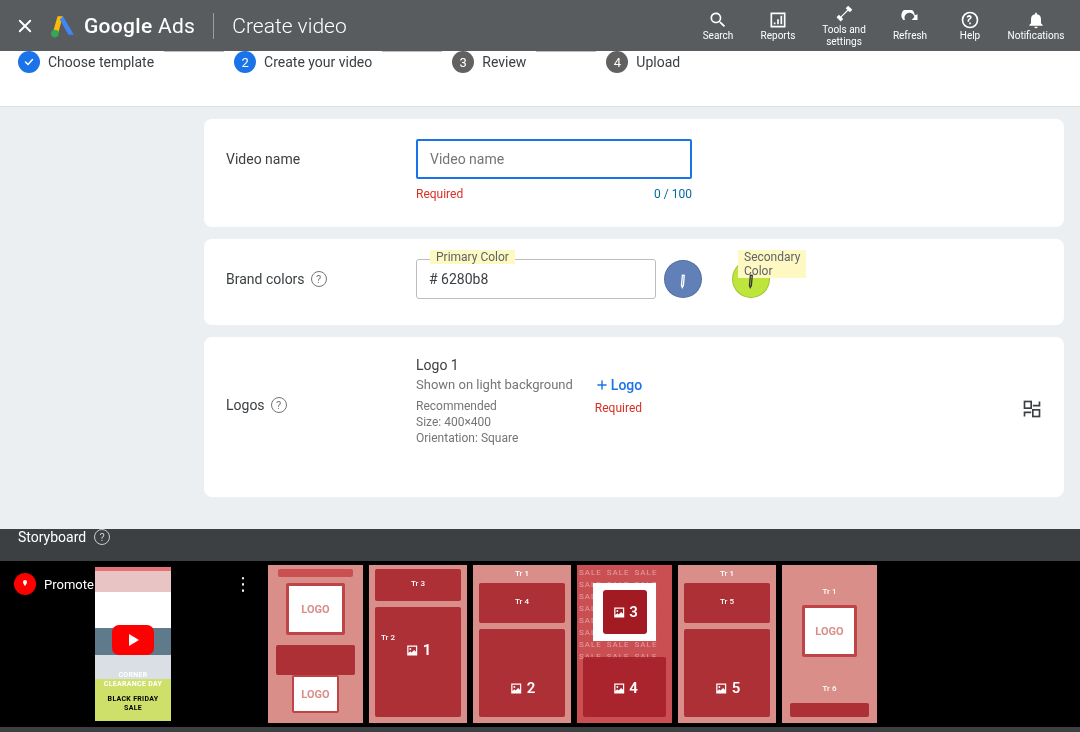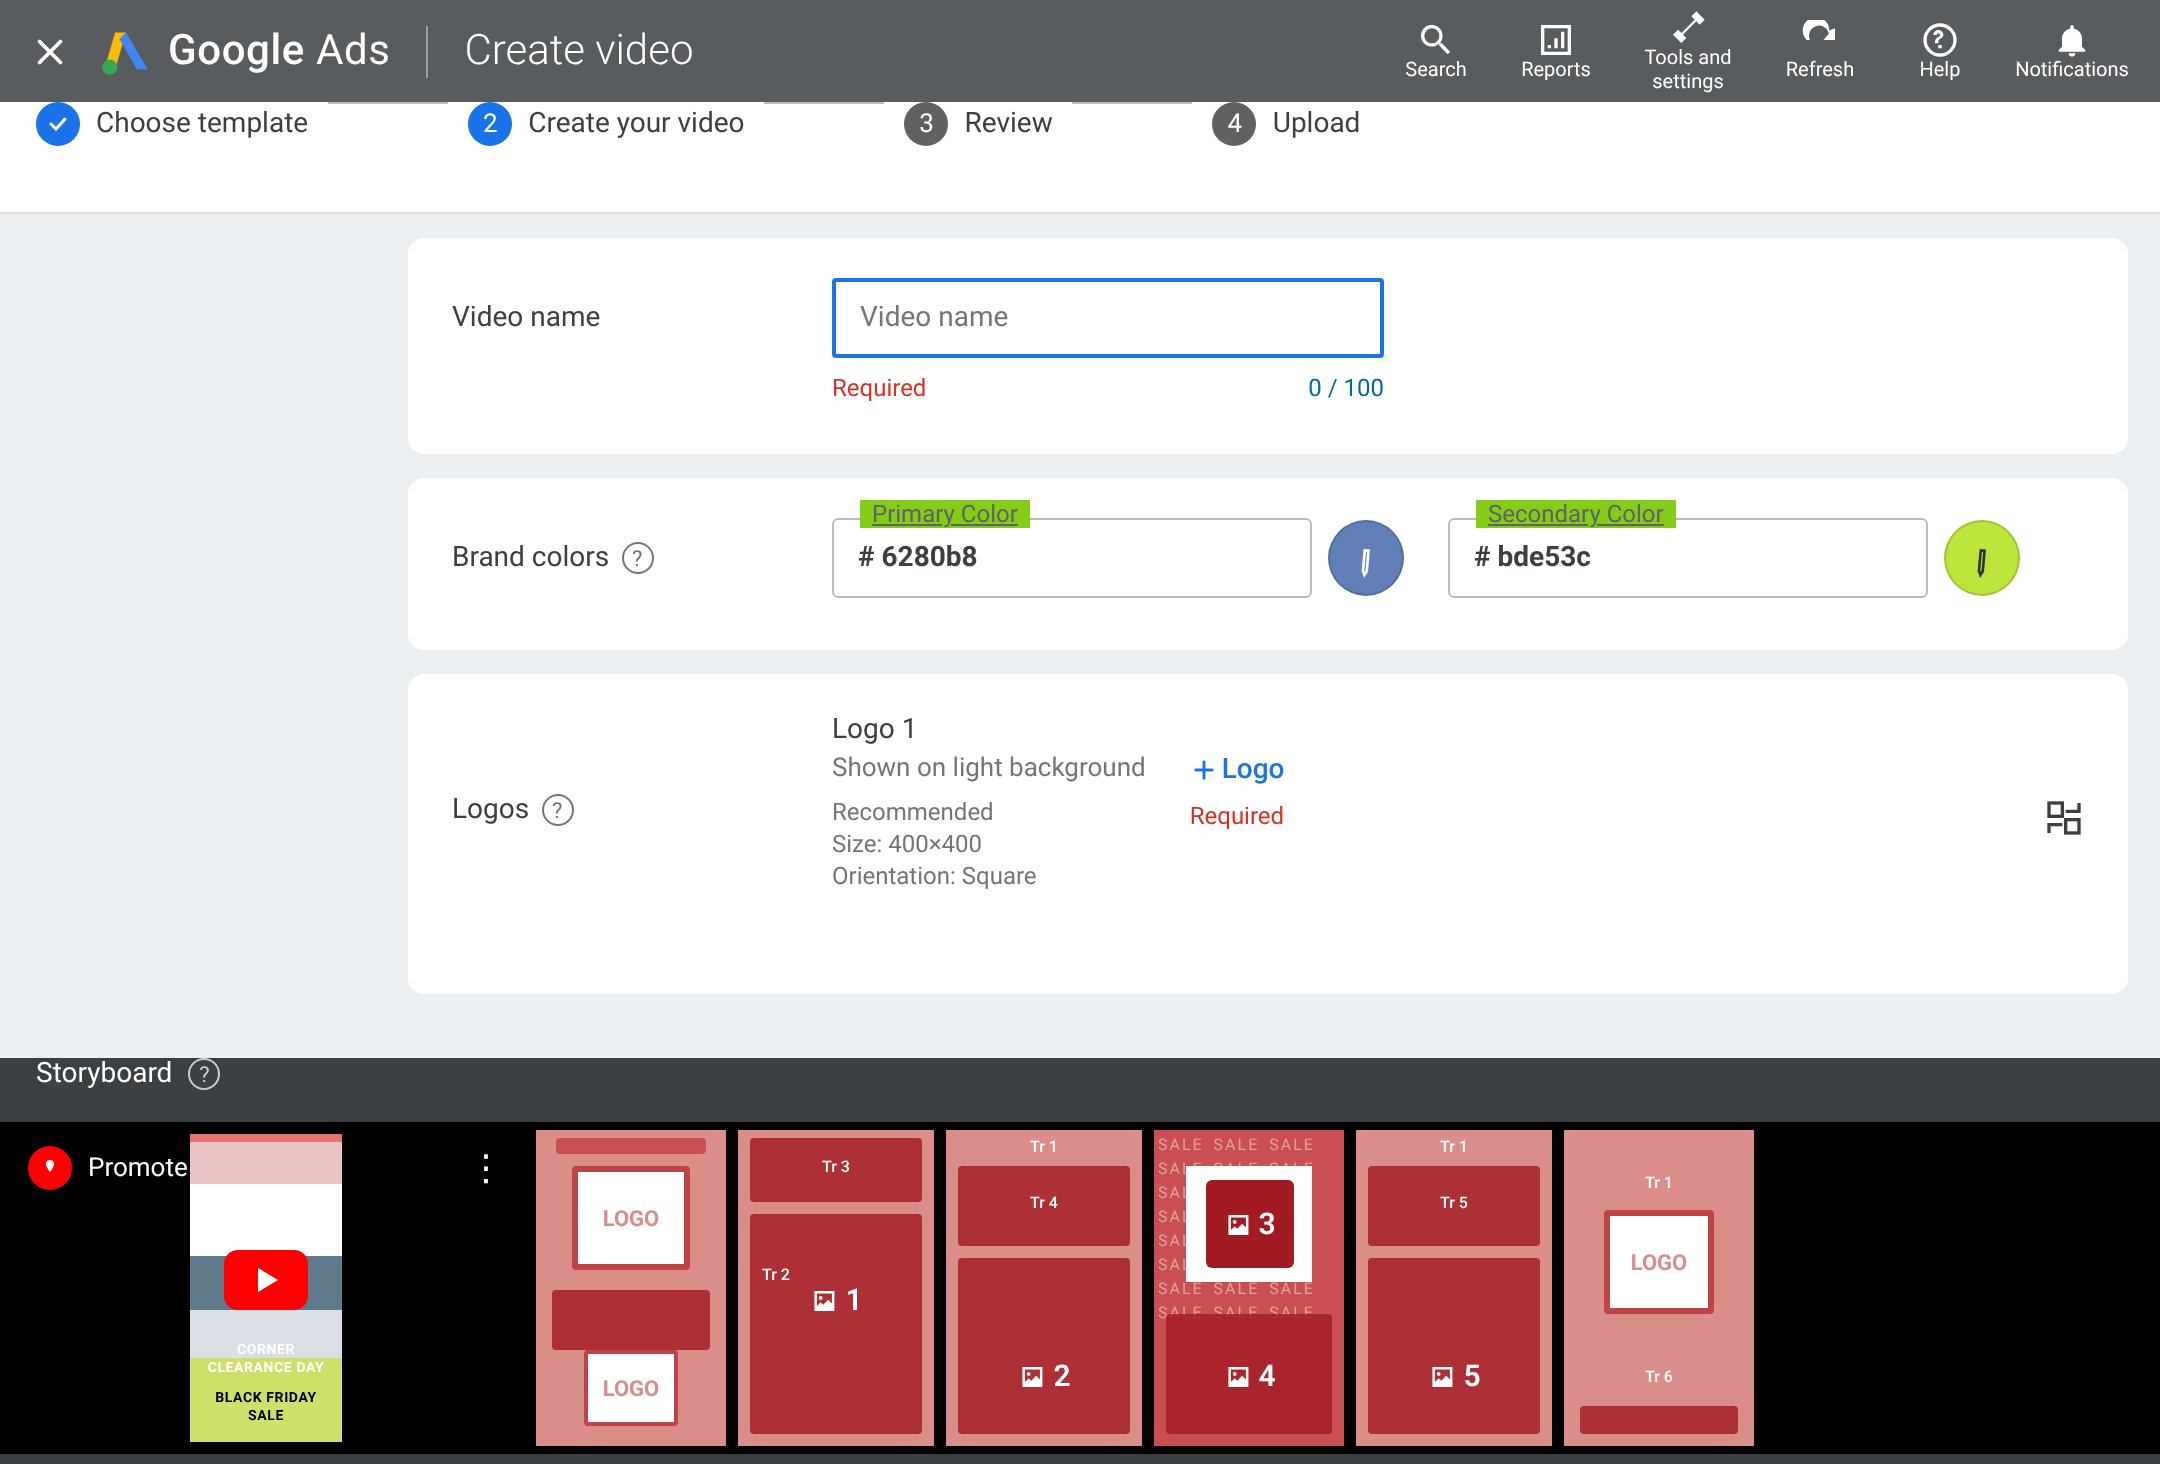--- a/index.html
+++ b/index.html
@@ -42,22 +42,22 @@
 .tf-box { border: 2px solid #1a73e8; height: 40px; display: flex; align-items: center; padding: 0 12px; border-radius: 2px; }
 .tf-box input { border: none; outline: none; width: 100%; font-size: 14px; color: #3c4043; }
 .tf-box input::placeholder { color: #757575; }
 .tf-meta { display: flex; justify-content: space-between; margin-top: 8px; font-size: 12px; }
 .error-text { color: #d93025; }
 .counter { color: #0369a1; }
 
 
 .colors-wrap { display: flex; gap: 22px; }
 .color-field { position: relative; display: flex; align-items: center; }
-.legend { position: absolute; top: -9px; left: 14px; background: #84cc16; padding: 0 6px; font-size: 12px; color: #5f6368; text-decoration: underline; }
-.color-box { border: 1px solid #bdbdbd; height: 40px; width: 240px; border-radius: 3px; display: flex; align-items: center; padding: 0 12px; font-size: 14px; color: #3c4043; font-weight: bold; }
+.legend { position: absolute; top: -9px; left: 14px; background: #fef9c3; padding: 0 6px; font-size: 12px; color: #5f6368; }
+.color-box { border: 1px solid #bdbdbd; height: 40px; width: 240px; border-radius: 3px; display: flex; align-items: center; padding: 0 12px; font-size: 14px; color: #3c4043; }
 .color-swatch { width: 38px; height: 38px; border-radius: 50%; margin-left: 8px; display: flex; align-items: center; justify-content: center; border: 1px solid rgba(0,0,0,0.15); }
 .color-swatch svg { width: 16px; height: 16px; transform: rotate(-40deg); }
 
 
 .logo-info { font-size: 14px; }
 .logo-title { color: #3c4043; margin-bottom: 4px; }
 .logo-sub { color: #757575; font-size: 13px; margin-bottom: 6px; }
 .logo-rec { color: #757575; font-size: 12px; line-height: 16px; }
 .logo-actions { margin-left: 22px; padding-top: 20px; }
 .add-logo { color: #1a73e8; font-size: 14px; font-weight: 500; display: flex; align-items: center; gap: 2px; cursor: pointer; }
@@ -208,21 +208,20 @@
           <span class="legend">Primary Color</span>
           <div class="color-box"># 6280b8</div>
           <div class="color-swatch" style="background:#6280b8">
             <svg viewBox="0 0 24 24" fill="none" stroke="#fff" stroke-width="2">
                 <path d="M3 21l3-1 11-11-2-2L4 18l-1 3z"></path>
               </svg>
           </div>
         </div>
         <div class="color-field">
           <span class="legend">Secondary Color</span>
-          <div class="color-box"># bde53c</div>
           <div class="color-swatch" style="background:#bde53c">
             <svg viewBox="0 0 24 24" fill="none" stroke="#333" stroke-width="2">
                 <path d="M3 21l3-1 11-11-2-2L4 18l-1 3z"></path>
               </svg>
           </div>
         </div>
       </div>
     </div>
   </div>
 

